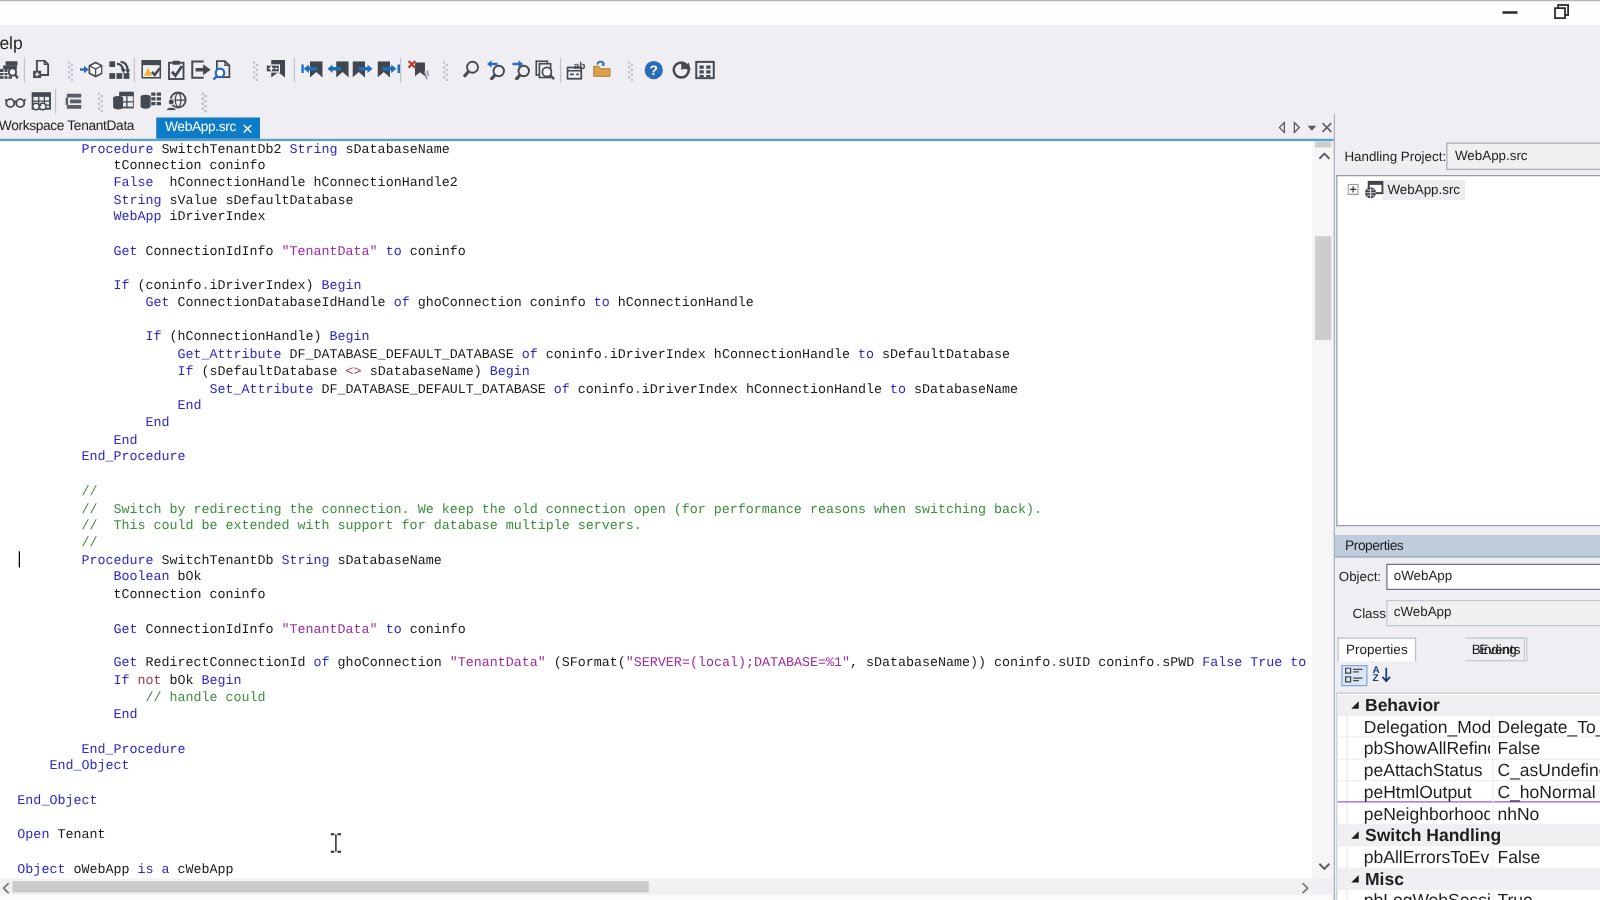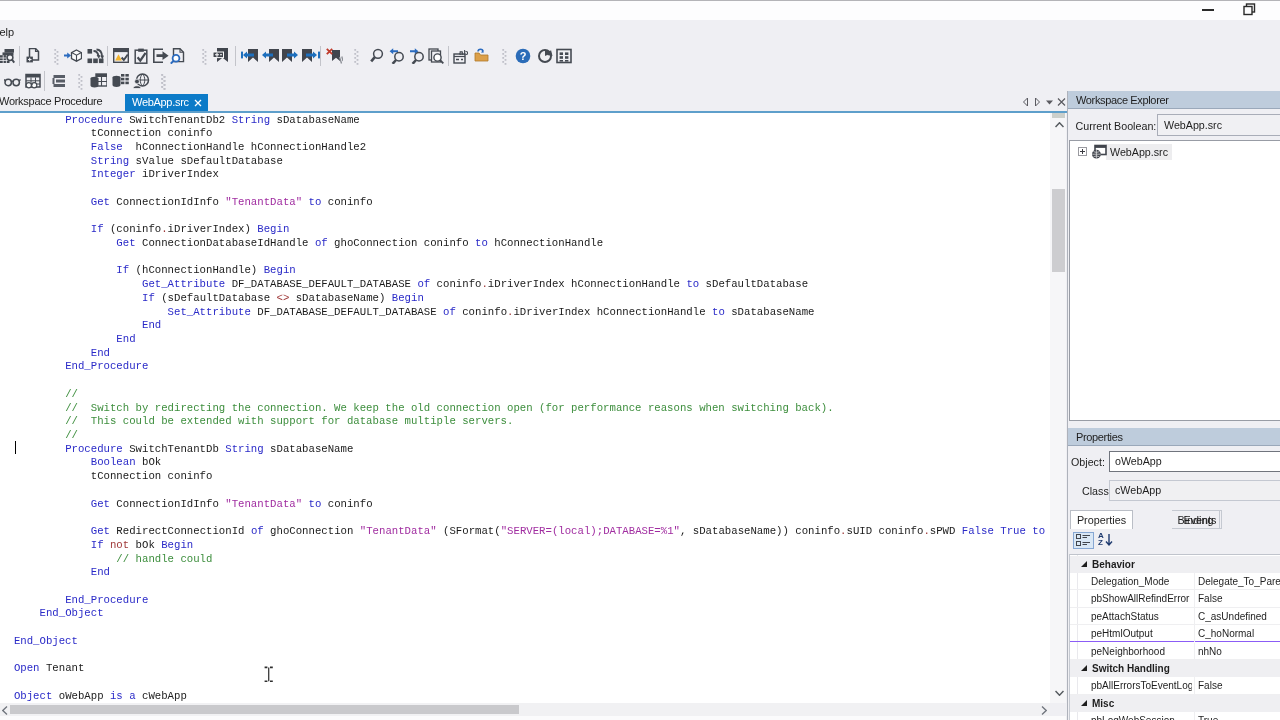--- a/index.html
+++ b/index.html
@@ -3,21 +3,21 @@
 <meta charset="utf-8">
 <style>
   html,body{margin:0;padding:0;}
   #stage{position:relative;width:1280px;height:720px;overflow:hidden;background:#efeff3;
     font-family:"Liberation Sans",sans-serif;color:#1e1e1e;}
   .abs{position:absolute;}
   
   #titlebar{left:0;top:0;width:1280px;height:20px;background:#fdfdfe;border-top:1px solid #b4b4b8;box-sizing:border-box;}
   #minbtn{left:1202px;top:9px;width:12px;height:2px;background:#2a2a2a;}
   
-  #menuelp{left:-0.5px;top:25.5px;font-size:11px;color:#1e1e1e;}
+  #menuelp{left:-0.5px;top:25.5px;font-size:14px;color:#1e1e1e;}
   
   #tabtext1{left:-1px;top:94.5px;font-size:11px;letter-spacing:-0.28px;color:#1e1e1e;}
   #activetab{left:125px;top:93.5px;width:83px;height:17px;background:#0c7bc8;color:#fff;font-size:11px;letter-spacing:-0.3px;}
   #tabline{left:0px;top:110.5px;width:1068px;height:2.5px;background:#5e9fcb;}
   
   #editor{left:0;top:113px;width:1050px;height:590px;background:#fff;overflow:hidden;}
   #code{position:absolute;left:13.9px;top:0.5px;font-family:Liberation Mono, monospace;
         font-size:10.68px;line-height:13.72px;white-space:pre;color:#1a1a1a;}
   .k{color:#2a2ac8;} .s{color:#a02ca0;} .c{color:#3d8e3d;} .o{color:#a03a3a;}
   #caret{left:15px;top:441px;width:1px;height:13px;background:#000;}
@@ -35,21 +35,21 @@
   #wehead{top:91px;} #prhead{top:428px;}
   #curproj{left:1075.5px;top:120px;font-size:10.7px;}
   #projcombo{left:1157px;top:114px;width:124px;height:22px;background:#f0f0f3;border:1px solid #a9adb8;box-sizing:border-box;font-size:10.7px;}
   #tree{left:1069px;top:140px;width:211px;height:281px;background:#fff;border:1px solid #989ca5;border-right:none;box-sizing:border-box;}
   #objrow{left:1071px;top:456px;font-size:10.7px;}
   #objbox{left:1109px;top:451px;width:172px;height:21px;background:#fff;border:1px solid #70747d;box-sizing:border-box;font-size:10.7px;}
   #classrow{left:1082px;top:485px;font-size:10.7px;}
   #classbox{left:1109px;top:480px;width:172px;height:21px;background:#f0f0f2;border:1px solid #c4c8d1;box-sizing:border-box;font-size:10.7px;}
   .ptab{top:510px;height:19px;font-size:10.8px;box-sizing:border-box;padding-top:3px;text-align:center;}
   #grid{left:1069px;top:554px;width:211px;height:166px;background:#fff;border-top:1px solid #c0c4cc;border-left:1px solid #c6cad2;box-sizing:border-box;
-        font-size:10px;}
+        font-size:14px;}
   .grow{position:absolute;left:0;width:211px;height:17.4px;line-height:17.5px;}
   .gcat{background:#efeff2;font-weight:bold;}
   .gname{position:absolute;left:21px;top:0;width:101px;overflow:hidden;white-space:nowrap;}
   .gval{position:absolute;left:128px;top:0;width:90px;overflow:hidden;white-space:nowrap;}
   .gtri{position:absolute;left:11px;top:5px;width:0;height:0;border-left:6px solid transparent;border-bottom:6px solid #1e1e1e;}
   .gcatname{position:absolute;left:22px;top:0;}
 </style>
 </head>
 <body>
 <div id="stage">
@@ -315,42 +315,42 @@
           <rect x="2.6" y="6" width="1.8" height="1.8"></rect>
           <rect x="0.3" y="8" width="1.8" height="1.8"></rect>
           <rect x="2.6" y="10" width="1.8" height="1.8"></rect>
           <rect x="0.3" y="12" width="1.8" height="1.8"></rect>
           <rect x="2.6" y="14" width="1.8" height="1.8"></rect>
         </g>
       </svg>
     </div>
 
 
-  <div class="abs" id="tabtext1">Workspace Procedure</div>
+  <div class="abs" id="tabtext1">Workspace TenantData</div>
   <div class="abs" id="activetab">
       <span style="position:absolute;left:7px;top:2.8px;">WebApp.src</span>
     <svg style="position:absolute;left:69px;top:5px;" width="8" height="8" viewBox="0 0 8 8">
       <path d="M1 1 L7 7 M7 1 L1 7" stroke="#fff" stroke-width="1.3"></path>
       </svg>
     </div>
   <div class="abs" id="tabline"></div>
 
   <svg class="abs" style="left:1022px;top:97px;" width="44" height="10" viewBox="0 0 44 10">
     <path d="M5.5 1 L1.5 5 L5.5 9 Z" fill="none" stroke="#5a5a60" stroke-width="1"></path>
     <path d="M13.5 1 L17.5 5 L13.5 9 Z" fill="none" stroke="#5a5a60" stroke-width="1"></path>
     <path d="M24 3.5 L31 3.5 L27.5 7.5 Z" fill="#5a5a60"></path>
     <path d="M36 1.5 L43 8.5 M43 1.5 L36 8.5" stroke="#5a5a60" stroke-width="1.2"></path>
   </svg>
 
   <div class="abs" id="editor">
       <div id="code">        <span class="k">Procedure</span> SwitchTenantDb2 <span class="k">String</span> sDatabaseName
             tConnection coninfo
             <span class="k">False</span>  hConnectionHandle hConnectionHandle2
             <span class="k">String</span> sValue sDefaultDatabase
-            <span class="k">Integer</span> iDriverIndex
+            <span class="k">WebApp</span> iDriverIndex
 
             <span class="k">Get</span> ConnectionIdInfo <span class="s">"TenantData"</span> <span class="k">to</span> coninfo
 
             <span class="k">If</span> (coninfo<span class="o">.</span>iDriverIndex) <span class="k">Begin</span>
                 <span class="k">Get</span> ConnectionDatabaseIdHandle <span class="k">of</span> ghoConnection coninfo <span class="k">to</span> hConnectionHandle
 
                 <span class="k">If</span> (hConnectionHandle) <span class="k">Begin</span>
                     <span class="k">Get_Attribute</span> DF_DATABASE_DEFAULT_DATABASE <span class="k">of</span> coninfo<span class="o">.</span>iDriverIndex hConnectionHandle <span class="k">to</span> sDefaultDatabase
                     <span class="k">If</span> (sDefaultDatabase <span class="o">&lt;&gt;</span> sDatabaseName) <span class="k">Begin</span>
                         <span class="k">Set_Attribute</span> DF_DATABASE_DEFAULT_DATABASE <span class="k">of</span> coninfo<span class="o">.</span>iDriverIndex hConnectionHandle <span class="k">to</span> sDatabaseName
@@ -403,24 +403,21 @@
   <svg class="abs" style="left:2px;top:706px;" width="6" height="9" viewBox="0 0 6 9">
     <path d="M5 0.5 L0.8 4.5 L5 8.5" fill="none" stroke="#70757d" stroke-width="1.3"></path>
     </svg>
   <svg class="abs" style="left:1041px;top:706px;" width="6" height="9" viewBox="0 0 6 9">
     <path d="M1 0.5 L5.2 4.5 L1 8.5" fill="none" stroke="#70757d" stroke-width="1.3"></path>
     </svg>
   <div class="abs" id="hthumb"></div>
   <div class="abs" id="belowhsb"></div>
 
   <div class="abs" id="rpanel"></div>
-  <div class="abs phead" id="wehead">
-      <span>Workspace Explorer</span>
-    </div>
-  <div class="abs" id="curproj">Current Boolean:</div>
+  <div class="abs" id="curproj">Handling Project:</div>
   <div class="abs" id="projcombo">
       <span style="position:absolute;left:6px;top:4px;">WebApp.src</span>
     </div>
   <div class="abs" id="tree">
     <div style="position:absolute;left:36px;top:3px;width:66px;height:16px;background:#ededef;"></div>
     <svg style="position:absolute;left:8px;top:6px;" width="9" height="9" viewBox="0 0 9 9">
       <rect x="0.5" y="0.5" width="8" height="8" fill="#fff" stroke="#9a9aa0"></rect>
       <path d="M2 4.5 L7 4.5 M4.5 2 L4.5 7" stroke="#3c3c42" stroke-width="1"></path>
       </svg>
     <svg style="position:absolute;left:21px;top:3px;" width="16" height="16" viewBox="0 0 16 16">

